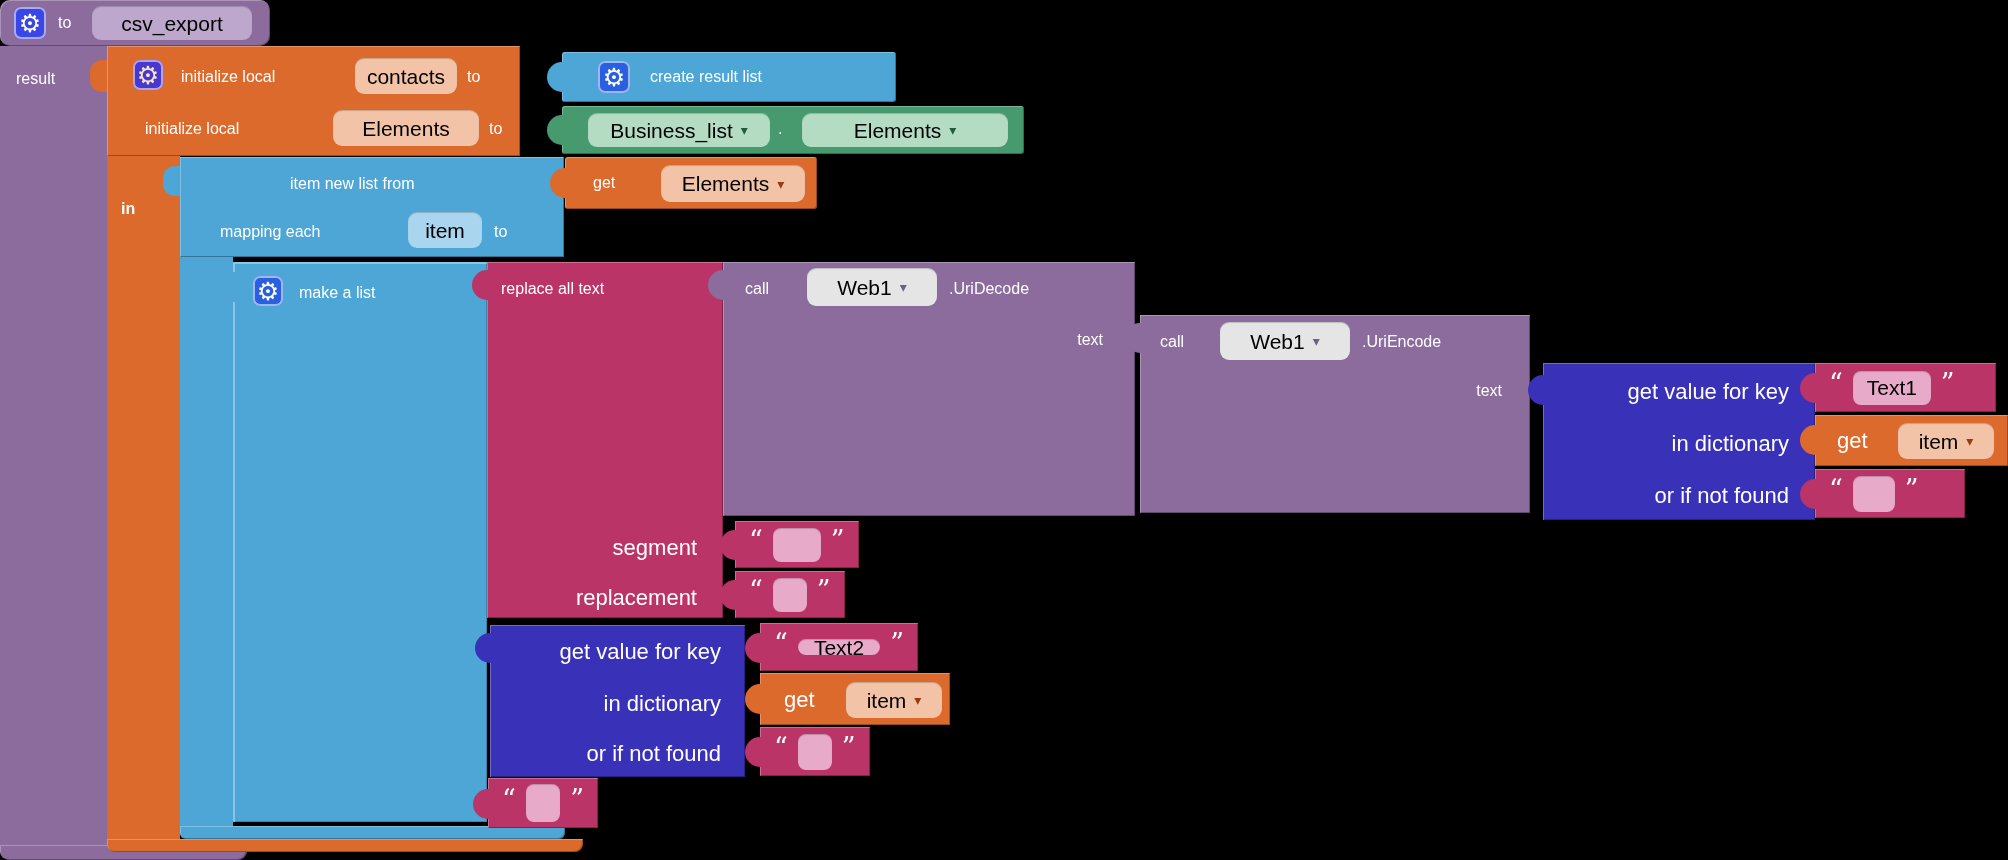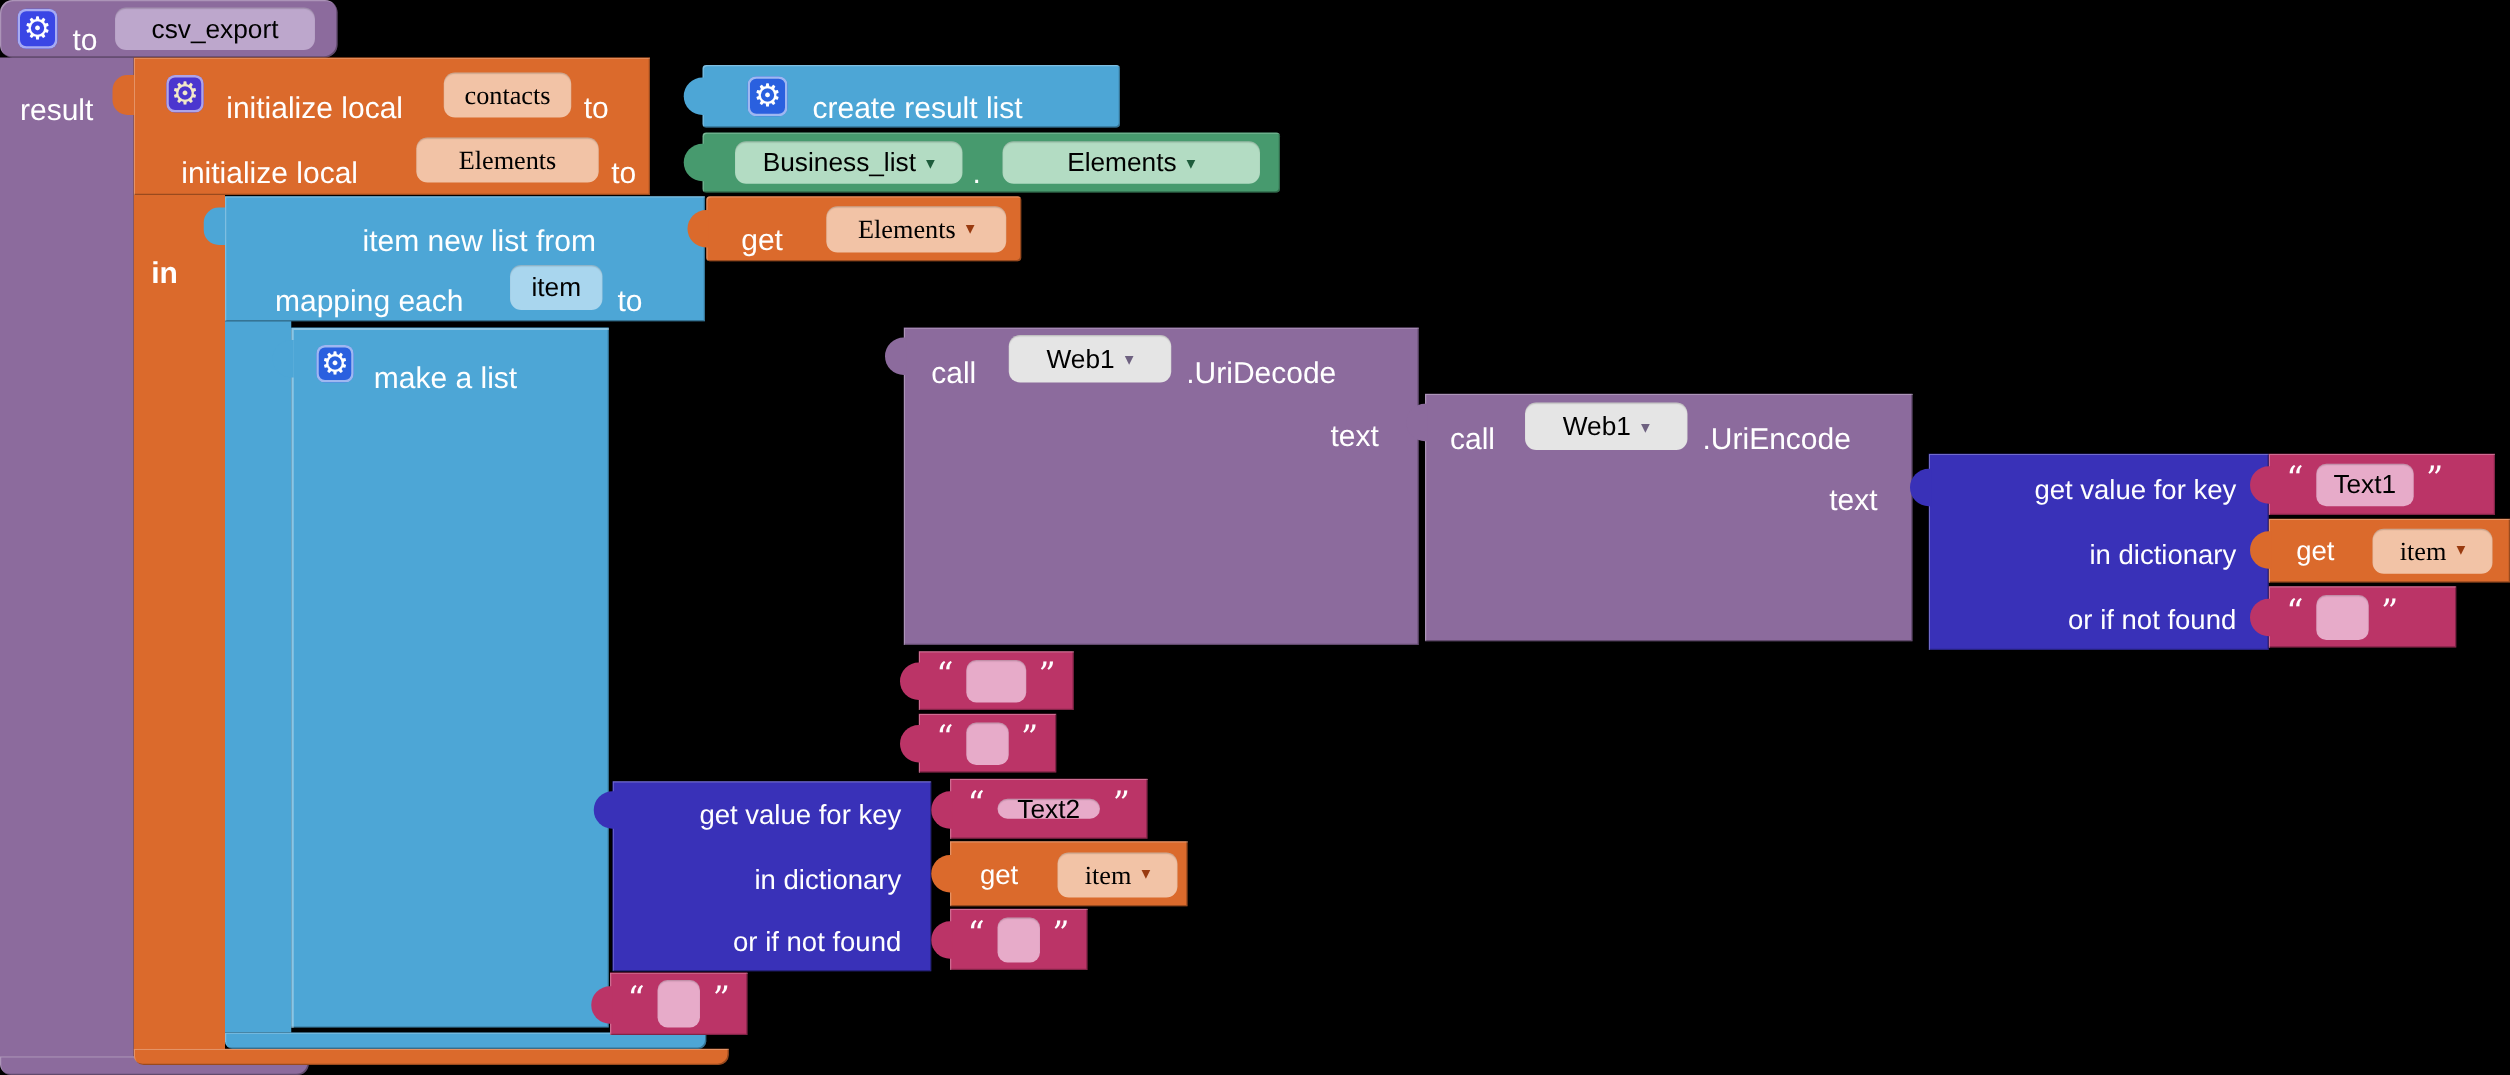--- a/index.html
+++ b/index.html
@@ -9,27 +9,27 @@
     -webkit-font-smoothing:antialiased;
   }
   .block{position:absolute;box-sizing:border-box;}
   .bevel{box-shadow:inset 1px 1px 0 rgba(255,255,255,.28), inset -1px -1px 0 rgba(0,0,0,.30);}
   .c-purple{background:#8C6B9D;}
   .c-orange{background:#DB6A2C;}
   .c-blue{background:#4DA6D6;}
   .c-green{background:#479A6E;}
   .c-crimson{background:#BB3467;}
   .c-indigo{background:#3931B8;}
-  .lbl{position:absolute;color:#fff;font-size:24px;line-height:30px;white-space:nowrap;margin-top:10px;}
+  .lbl{position:absolute;color:#fff;font-size:16px;line-height:30px;white-space:nowrap;}
   .pill{
     position:absolute;border-radius:9px;color:#000;font-size:21px;line-height:1;
     display:flex;align-items:center;justify-content:center;gap:8px;
     box-shadow:inset 0 1px 1px rgba(0,0,0,.18);white-space:nowrap;
   }
-  .p-peach{background:#F2C3A6;font-family:Liberation Serif, serif;}
+  .p-peach{background:#F2C3A6;}
   .p-lav{background:#BDA7CC;}
   .p-lblue{background:#A9D6EE;}
   .p-lgreen{background:#B3DCC3;}
   .p-weblav{background:#e5e5e5;}
   .p-pink{background:#E7ABC9;}
   .arrow{font-size:14px;line-height:1;}
   .a-green{color:#1E5C3C;}
   .a-rust{color:#993A0F;}
   .a-plum{color:#6E6180;}
   .gear{
@@ -129,20 +129,26 @@
   </div>
 
   <div class="block c-blue" style="left:233px;top:262px;width:254px;height:560px;box-shadow:inset 2px 2px 0 rgba(255,255,255,.35), inset -1px -1px 0 rgba(0,0,0,.2);">
     <div class="plug" style="top:10px;"></div>
     <div class="gear g-list" style="left:20px;top:14px;width:30px;height:30px;">
         <span>⚙</span>
       </div>
     <span class="lbl" style="left:66px;top:16px;">make a list</span>
   </div>
 
+  <div class="block c-crimson bevel" style="left:487px;top:262px;width:236px;height:356px;">
+    <div class="plug" style="top:8px;"></div>
+    <span class="lbl" style="left:14px;top:12px;">replace all text</span>
+    <span class="irow" style="top:271px;">segment</span>
+    <span class="irow" style="top:321px;">replacement</span>
+  </div>
 
   <div class="block c-purple bevel" style="left:723px;top:262px;width:412px;height:254px;">
     <div class="plug" style="top:8px;"></div>
     <span class="lbl" style="left:22px;top:12px;">call</span>
     <div class="pill p-weblav" style="left:84px;top:6px;width:130px;height:38px;">
       <span>Web1</span>
       <span class="arrow a-plum">▾</span>
     </div>
     <span class="lbl" style="left:226px;top:12px;">.UriDecode</span>
     <span class="lbl" style="right:32px;top:63px;left:auto;">text</span>

